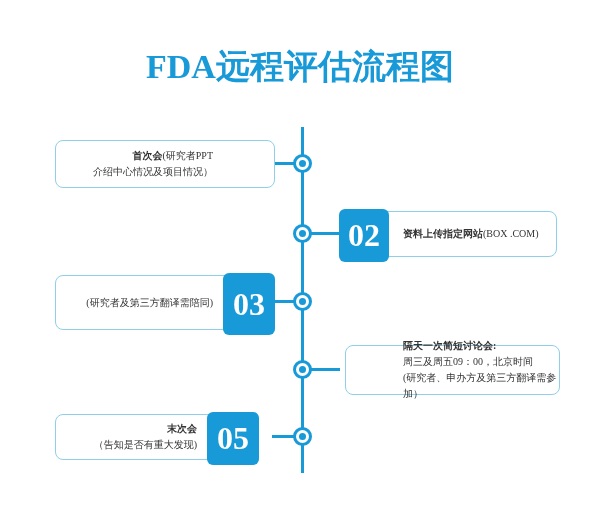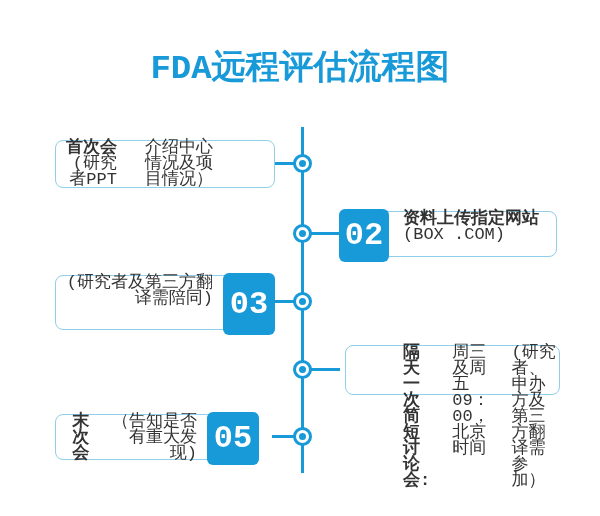--- a/index.html
+++ b/index.html
@@ -5,21 +5,21 @@
   :root{
     --blue:#1899D8;
     --border:#8FCFEA;
     --text:#333333;
   }
   html,body{margin:0;padding:0;background:#ffffff;}
   .canvas{
     position:relative;
     width:600px;height:516px;
     background:#ffffff;
-    font-family:Liberation Mono, monospace;
+    font-family:Liberation Serif, serif;
     overflow:hidden;
   }
   .title{
     position:absolute;
     top:44px;left:0;width:100%;
     margin:0;
     text-align:center;
     font-size:34px;
     font-weight:700;
     color:var(--blue);
@@ -74,26 +74,25 @@
     font-size:32px;
     font-weight:700;
     display:flex;align-items:center;justify-content:center;
     z-index:2;
   }
   .step-left .numbox{right:0;}
   .step-right .numbox{left:-6px;width:50px;}
   .text{
     position:absolute;
     left:0;top:0;right:0;bottom:0;
-    display:flex;justify-content:center;
-    font-size:17px;
+    display:flex;flex-direction:column;justify-content:center;
+    font-size:10px;
     line-height:16px;
     color:var(--text);
     z-index:1;
-    gap:22px;
   }
   .step-left .text{text-align:right;padding-right:62px;padding-left:10px;}
   .step-right .text{text-align:left;padding-left:58px;}
   .b{font-weight:700;}
 </style>
 </head>
 <body>
 
 <div class="canvas">
 

